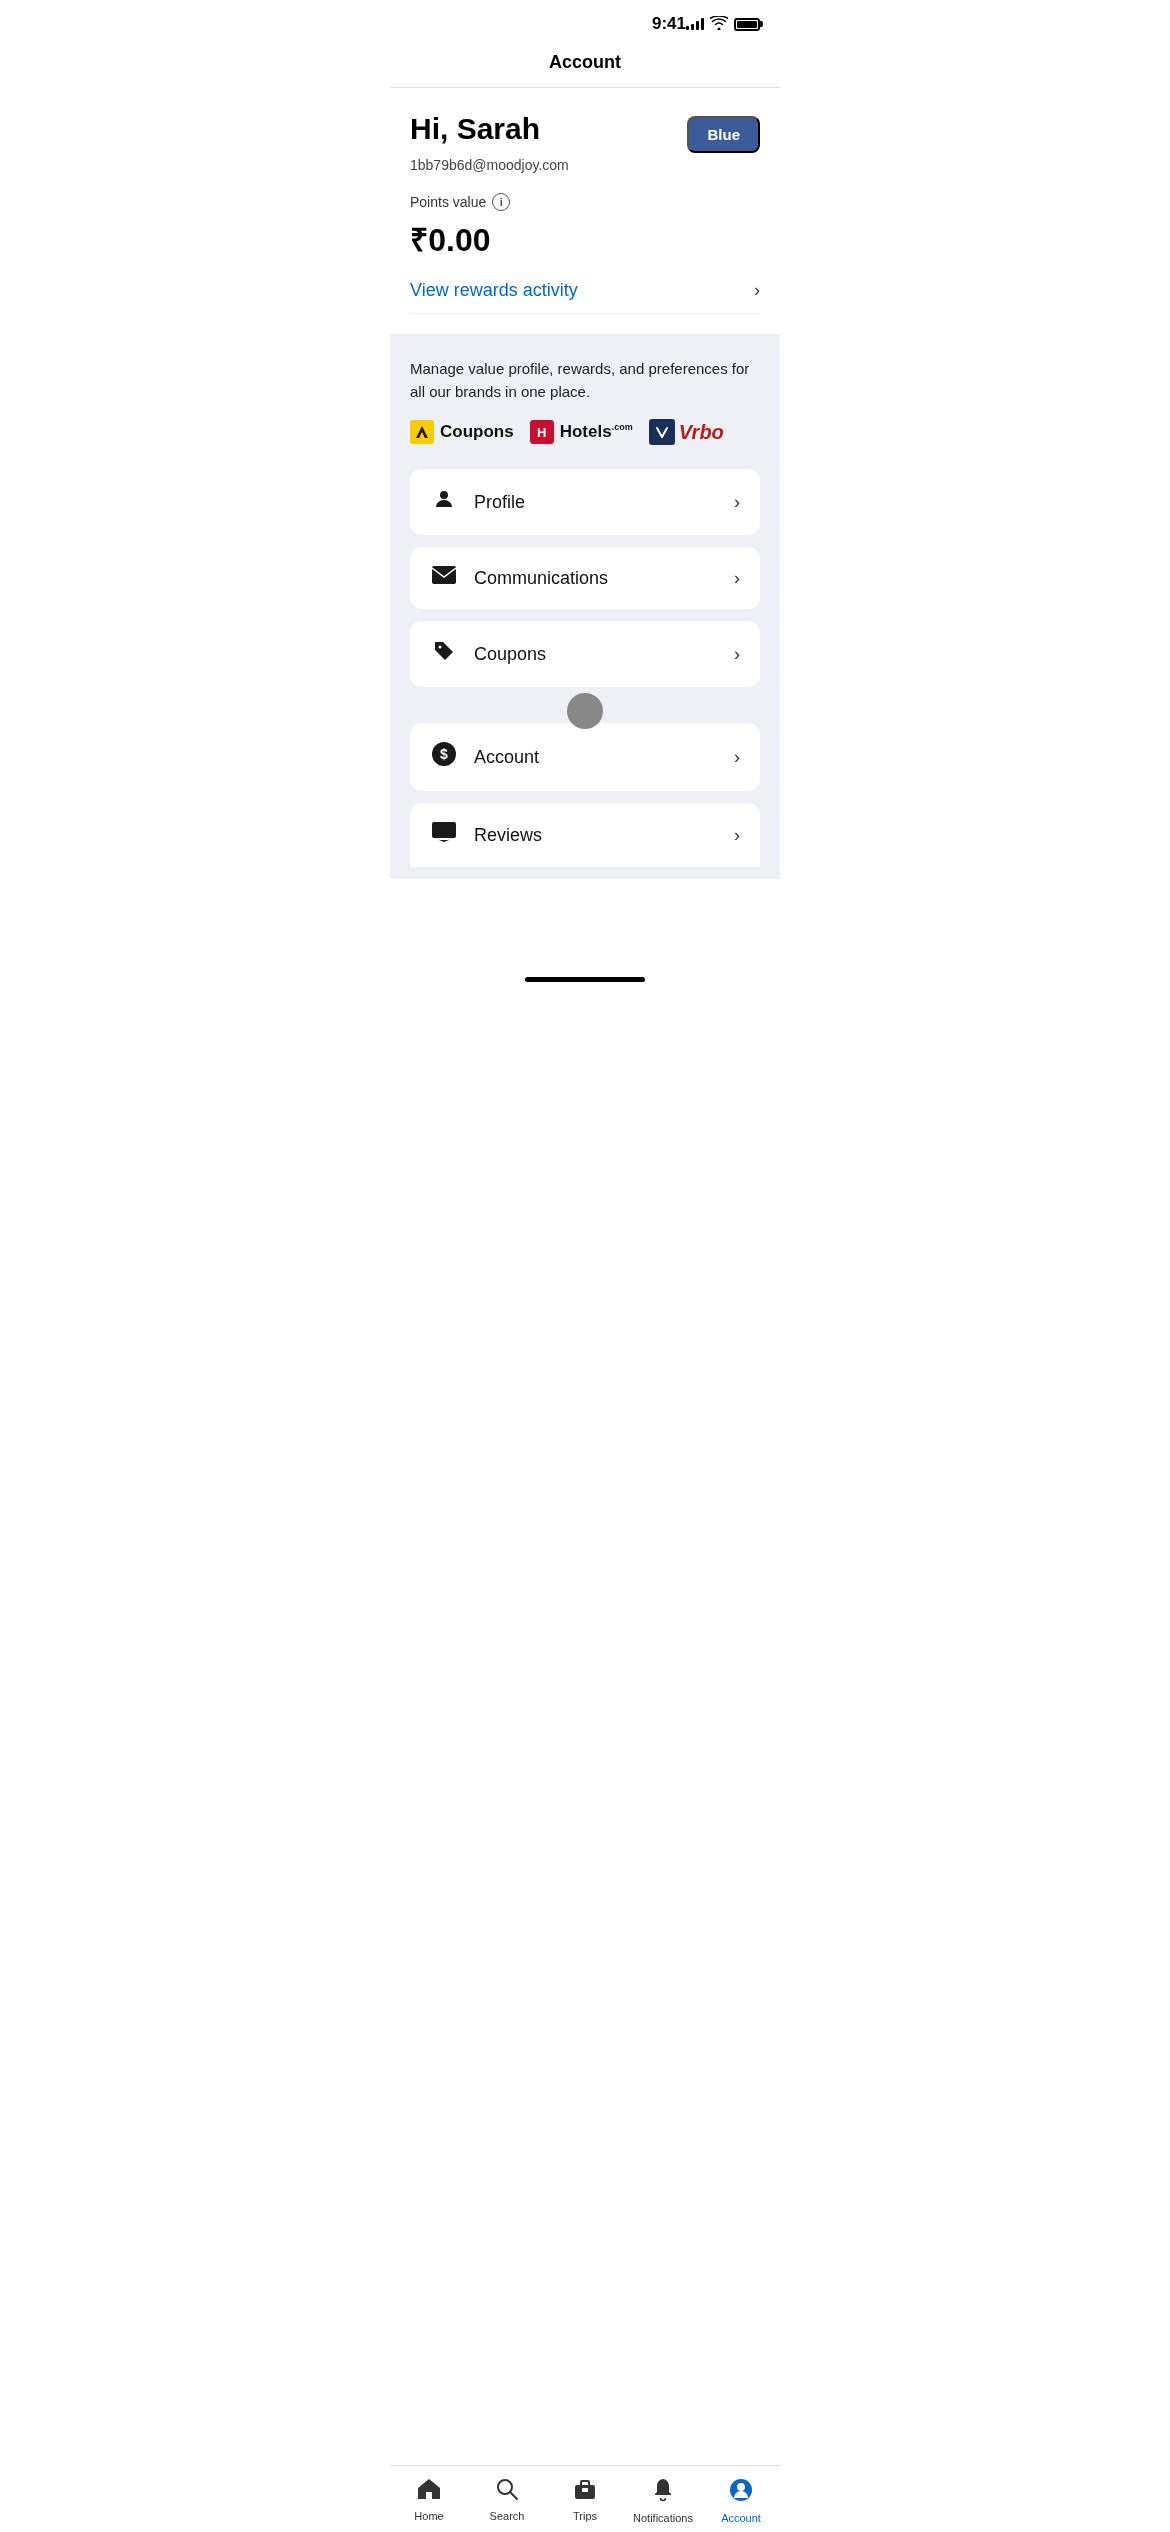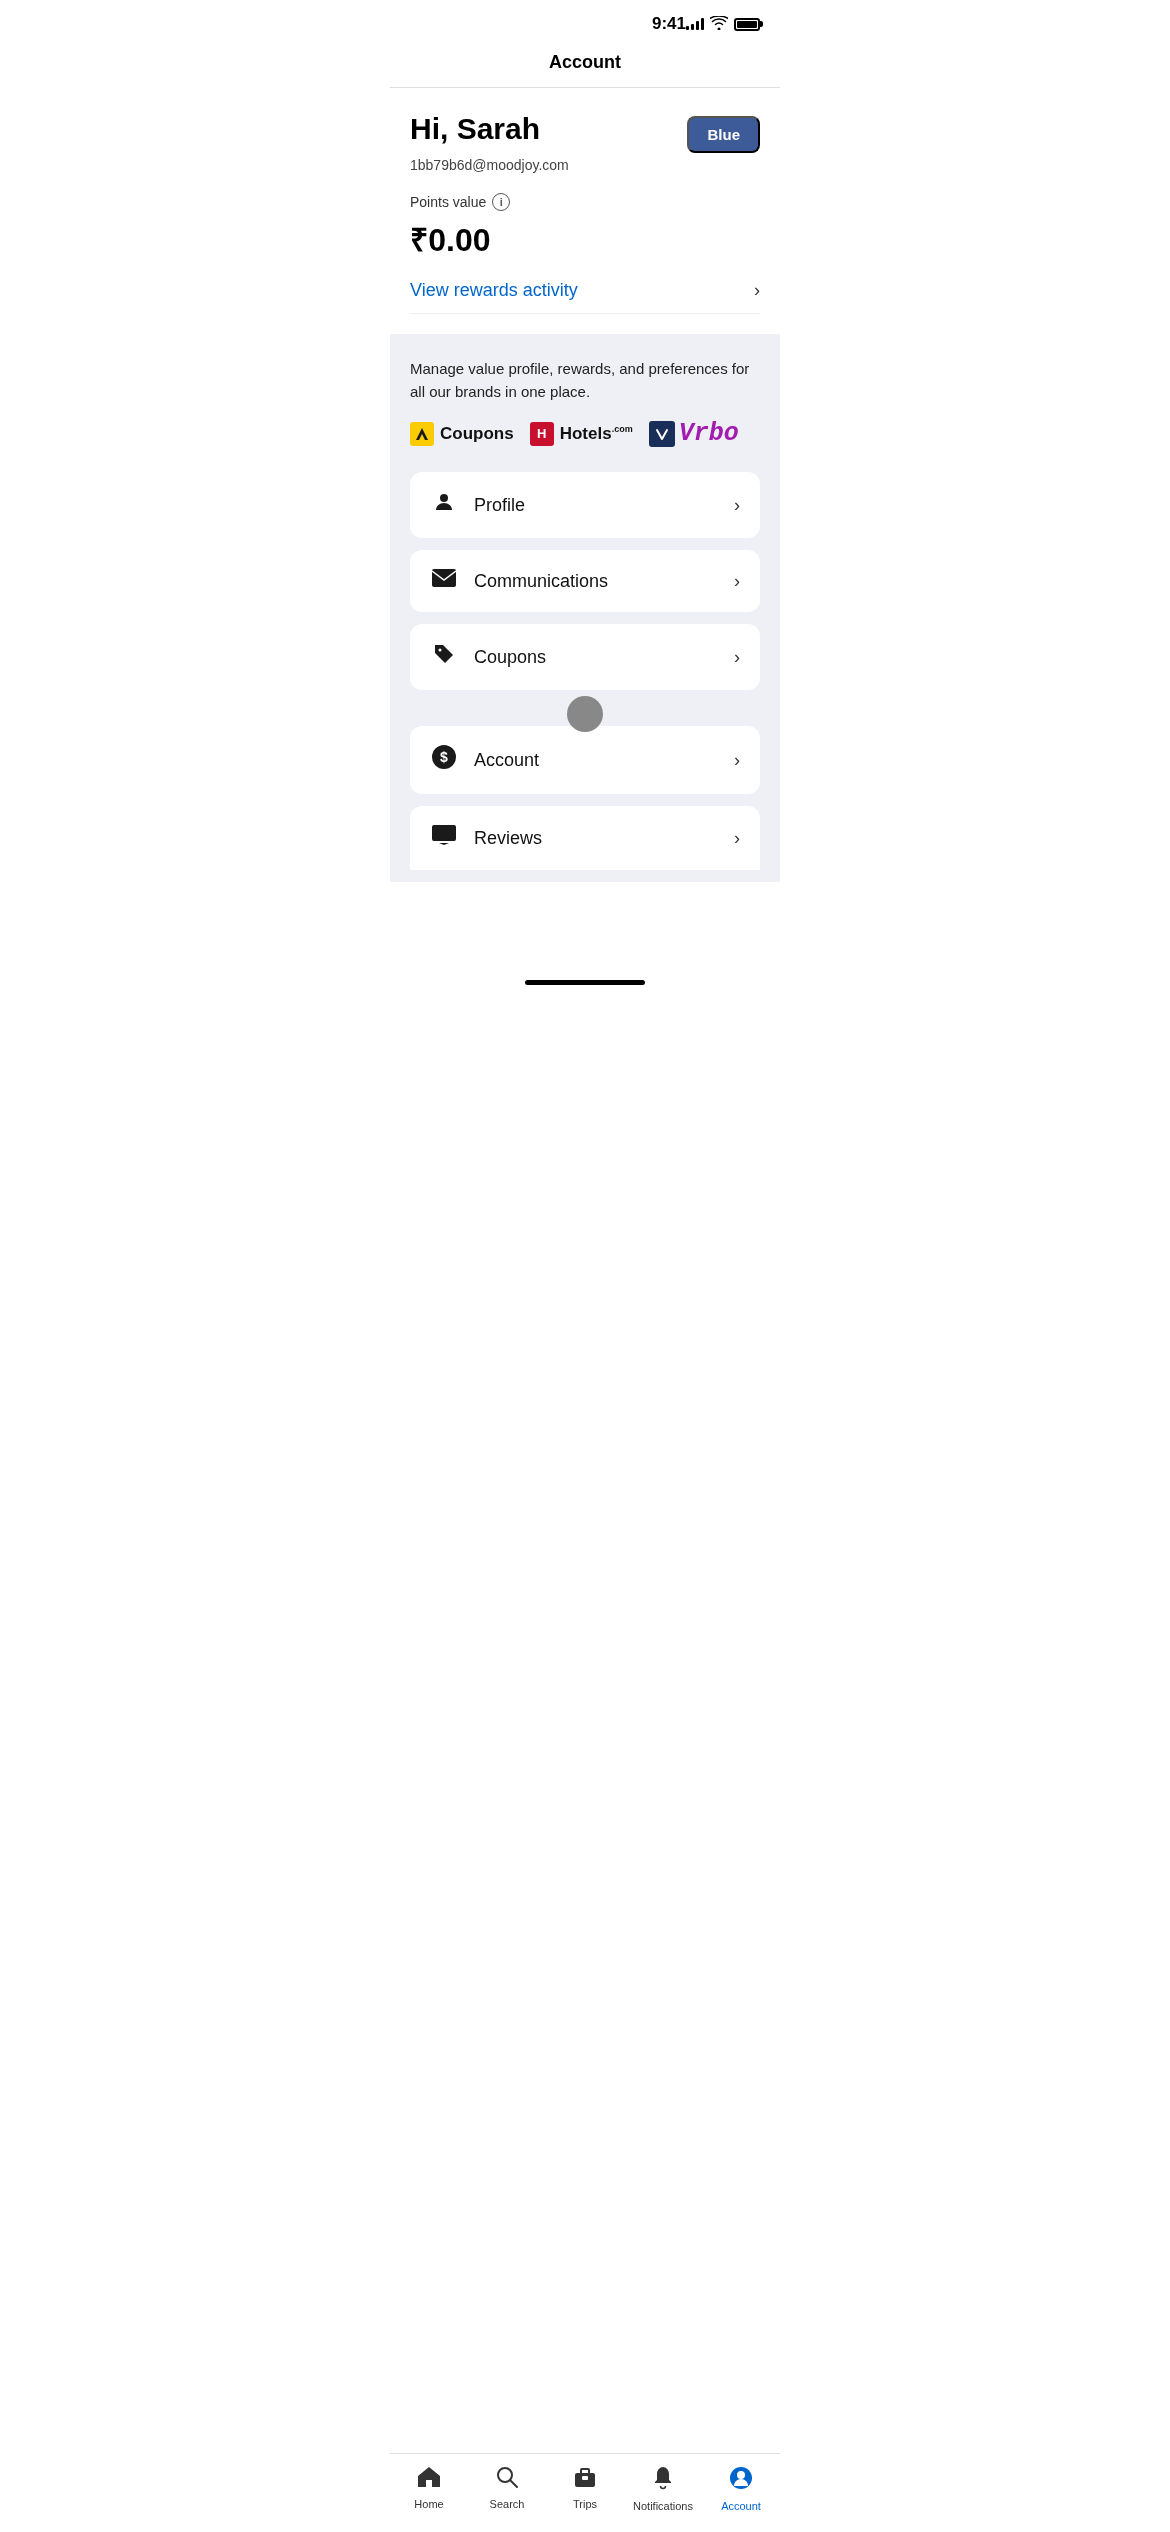--- a/index.html
+++ b/index.html
@@ -268,25 +268,25 @@
       border-radius: 3px;
       display: flex;
       align-items: center;
       justify-content: center;
       color: #fff;
       font-size: 10px;
       font-weight: 900;
     }
 
     .vrbo-text {
-      font-size: 25px;
+      font-size: 20px;
       font-weight: 700;
-      color: #a21caf;
+      color: #b91c1c;
       font-style: italic;
-      font-family: Liberation Mono, monospace;
+      font-family: Liberation Sans, sans-serif;
     }
 
     
     .menu-list {
       display: flex;
       flex-direction: column;
       gap: 12px;
     }
 
     .menu-item {
@@ -324,21 +324,21 @@
     }
 
     .reviews-item {
       border-radius: 12px 12px 0 0;
       margin-bottom: 0;
     }
 
     
     .bottom-nav {
       position: fixed;
-      bottom: 12px;
+      bottom: 0;
       left: 50%;
       transform: translateX(-50%);
       width: 390px;
       background: #fff;
       border-top: 1px solid #e0e0e0;
       display: flex;
       justify-content: space-around;
       align-items: flex-start;
       padding: 12px 0 8px;
       z-index: 100;

